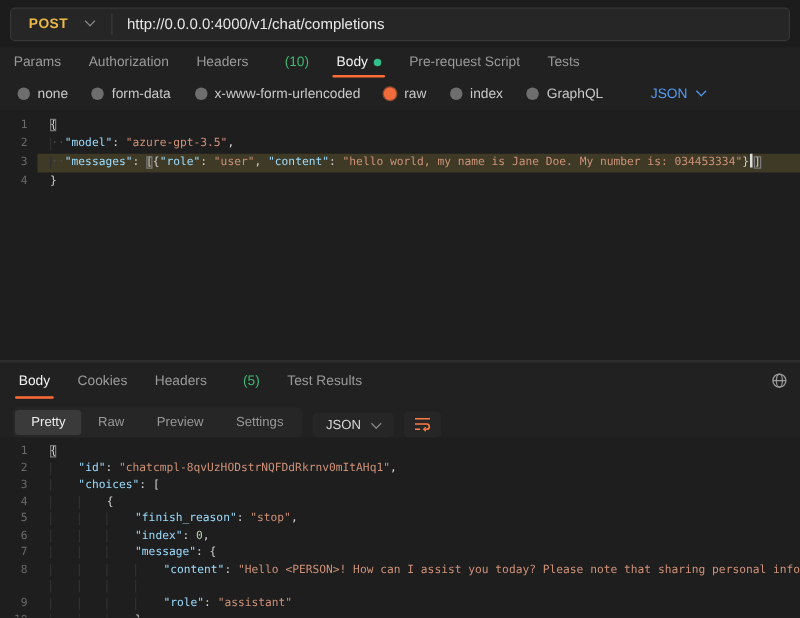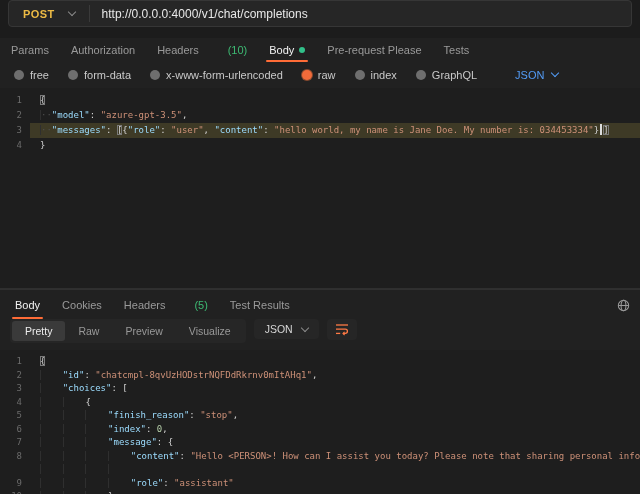--- a/index.html
+++ b/index.html
@@ -1,20 +1,20 @@
 <!DOCTYPE html>
 <html><head>
 <meta charset="utf-8">
 <style>
   * { box-sizing: border-box; margin: 0; padding: 0; }
   html,body { width:640px; height:494px; overflow:hidden; }
   body { background:#212121; font-family:"Liberation Sans",sans-serif; color:#ddd; }
 
   
-  .url-row { height:38px; display:flex; padding:0 8px; background:#1c1c1c; }
+  .url-row { height:38px; display:flex; align-items:center; padding:0 8px; background:#1c1c1c; }
   .url-bar { flex:1; height:27px; background:#262626; border:1px solid #363636; border-radius:4px; display:flex; align-items:center; overflow:hidden; }
   .method-sel { display:flex; align-items:center; gap:14px; padding:0 14px; cursor:pointer; height:100%; }
   .method { color:#edbb45; font-weight:bold; font-size:11px; letter-spacing:.4px; }
   .chev { width:6px; height:6px; border-right:1.4px solid #8a8a8a; border-bottom:1.4px solid #8a8a8a; transform:rotate(45deg); display:inline-block; margin-top:-4px; }
   .chev.blue { border-color:#539bf5; }
   .vdiv { width:1px; height:17px; background:#3a3a3a; flex-shrink:0; }
   .url-text { font-size:12px; color:#e8e8e8; padding-left:12px; white-space:nowrap; }
 
   
   .tabs { display:flex; align-items:center; height:24px; padding:0 0; }
@@ -44,21 +44,21 @@
   .dots { color:#4f4f4f; border-left:1px solid #2f2f2f; }
   .ind { border-left:1px solid #2f2f2f; }
   .ws { }
   .bm { outline:1px solid #7a7a7a; outline-offset:-1px; }
   .cursor { display:inline-block; width:2px; height:11px; background:#dcdcdc; vertical-align:middle; margin:0 1px 2px 1px; }
 
   
   .resp { border-top:1px solid #303030; }
   .resp-tabs { height:29px; display:flex; align-items:center; padding:0 4px; position:relative; }
   .globe-btn { position:absolute; right:10px; top:8px; cursor:pointer; }
-  .toolbar { height:31px; display:flex; align-items:flex-start; padding:0 10px; gap:8px; }
+  .toolbar { height:31px; display:flex; align-items:flex-end; padding:0 10px; gap:8px; }
   .segmented { display:flex; background:#262626; border-radius:4px; padding:2px; }
   .seg { padding:4px 13px; font-size:10.5px; color:#999; border-radius:3px; cursor:pointer; }
   .seg.active { background:#3a3a3a; color:#ececec; }
   .pill { display:flex; align-items:center; gap:9px; background:#262626; border-radius:4px; padding:4px 11px; font-size:10.5px; color:#d8d8d8; cursor:pointer; }
   .pill .chev { margin-top:-2px; }
   .icon-pill { background:#262626; border-radius:4px; padding:4px 8px; cursor:pointer; display:flex; align-items:center; }
 </style>
 </head>
 <body>
 
@@ -83,31 +83,31 @@
   <div class="tab">
       <span>Headers</span>
       <span class="cnt">(10)</span>
     </div>
   <div class="tab active">
       <span>Body</span>
       <span class="dot"></span>
       <span class="underline"></span>
     </div>
   <div class="tab">
-      <span>Pre-request Please</span>
+      <span>Pre-request Script</span>
     </div>
   <div class="tab">
       <span>Tests</span>
     </div>
 </div>
 
 <div class="radios">
   <div class="radio">
       <span class="rdot"></span>
-      <span>free</span>
+      <span>none</span>
     </div>
   <div class="radio">
       <span class="rdot"></span>
       <span>form-data</span>
     </div>
   <div class="radio">
       <span class="rdot"></span>
       <span>x-www-form-urlencoded</span>
     </div>
   <div class="radio sel">
@@ -170,21 +170,21 @@
           <path d="M1.4 7h11.2"></path>
         </svg>
     </div>
   </div>
 
   <div class="toolbar">
     <div class="segmented">
       <div class="seg active">Pretty</div>
       <div class="seg">Raw</div>
       <div class="seg">Preview</div>
-      <div class="seg">Visualize</div>
+      <div class="seg">Settings</div>
     </div>
     <div class="pill">
       <span>JSON</span>
       <span class="chev"></span>
     </div>
     <div class="icon-pill">
       <svg width="14" height="13" viewBox="0 0 14 13" fill="none" stroke="#ff7a45" stroke-width="1.3">
         <path d="M1 2h12"></path>
         <path d="M1 6.2h9.3a2.1 2.1 0 0 1 0 4.2H8.2"></path>
         <path d="M1 10.4h4.2"></path>

